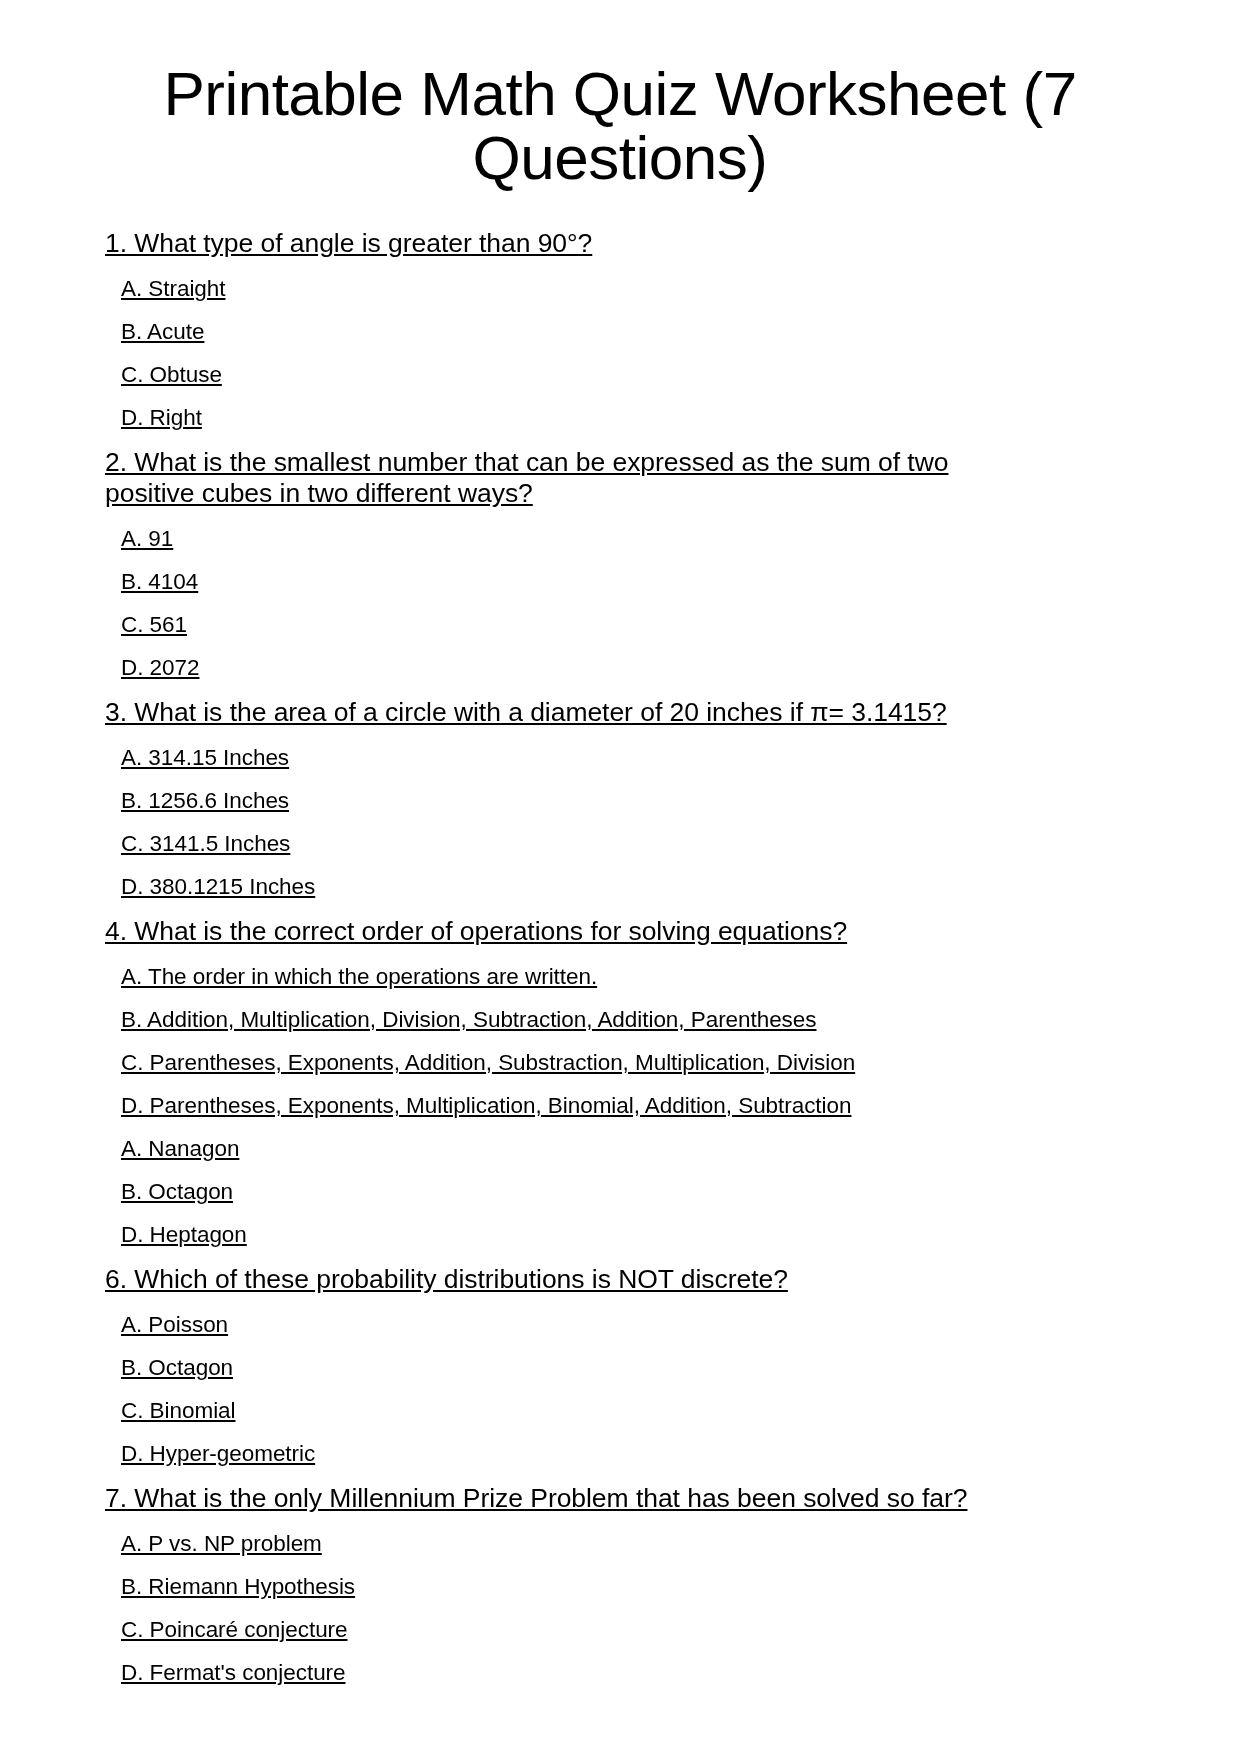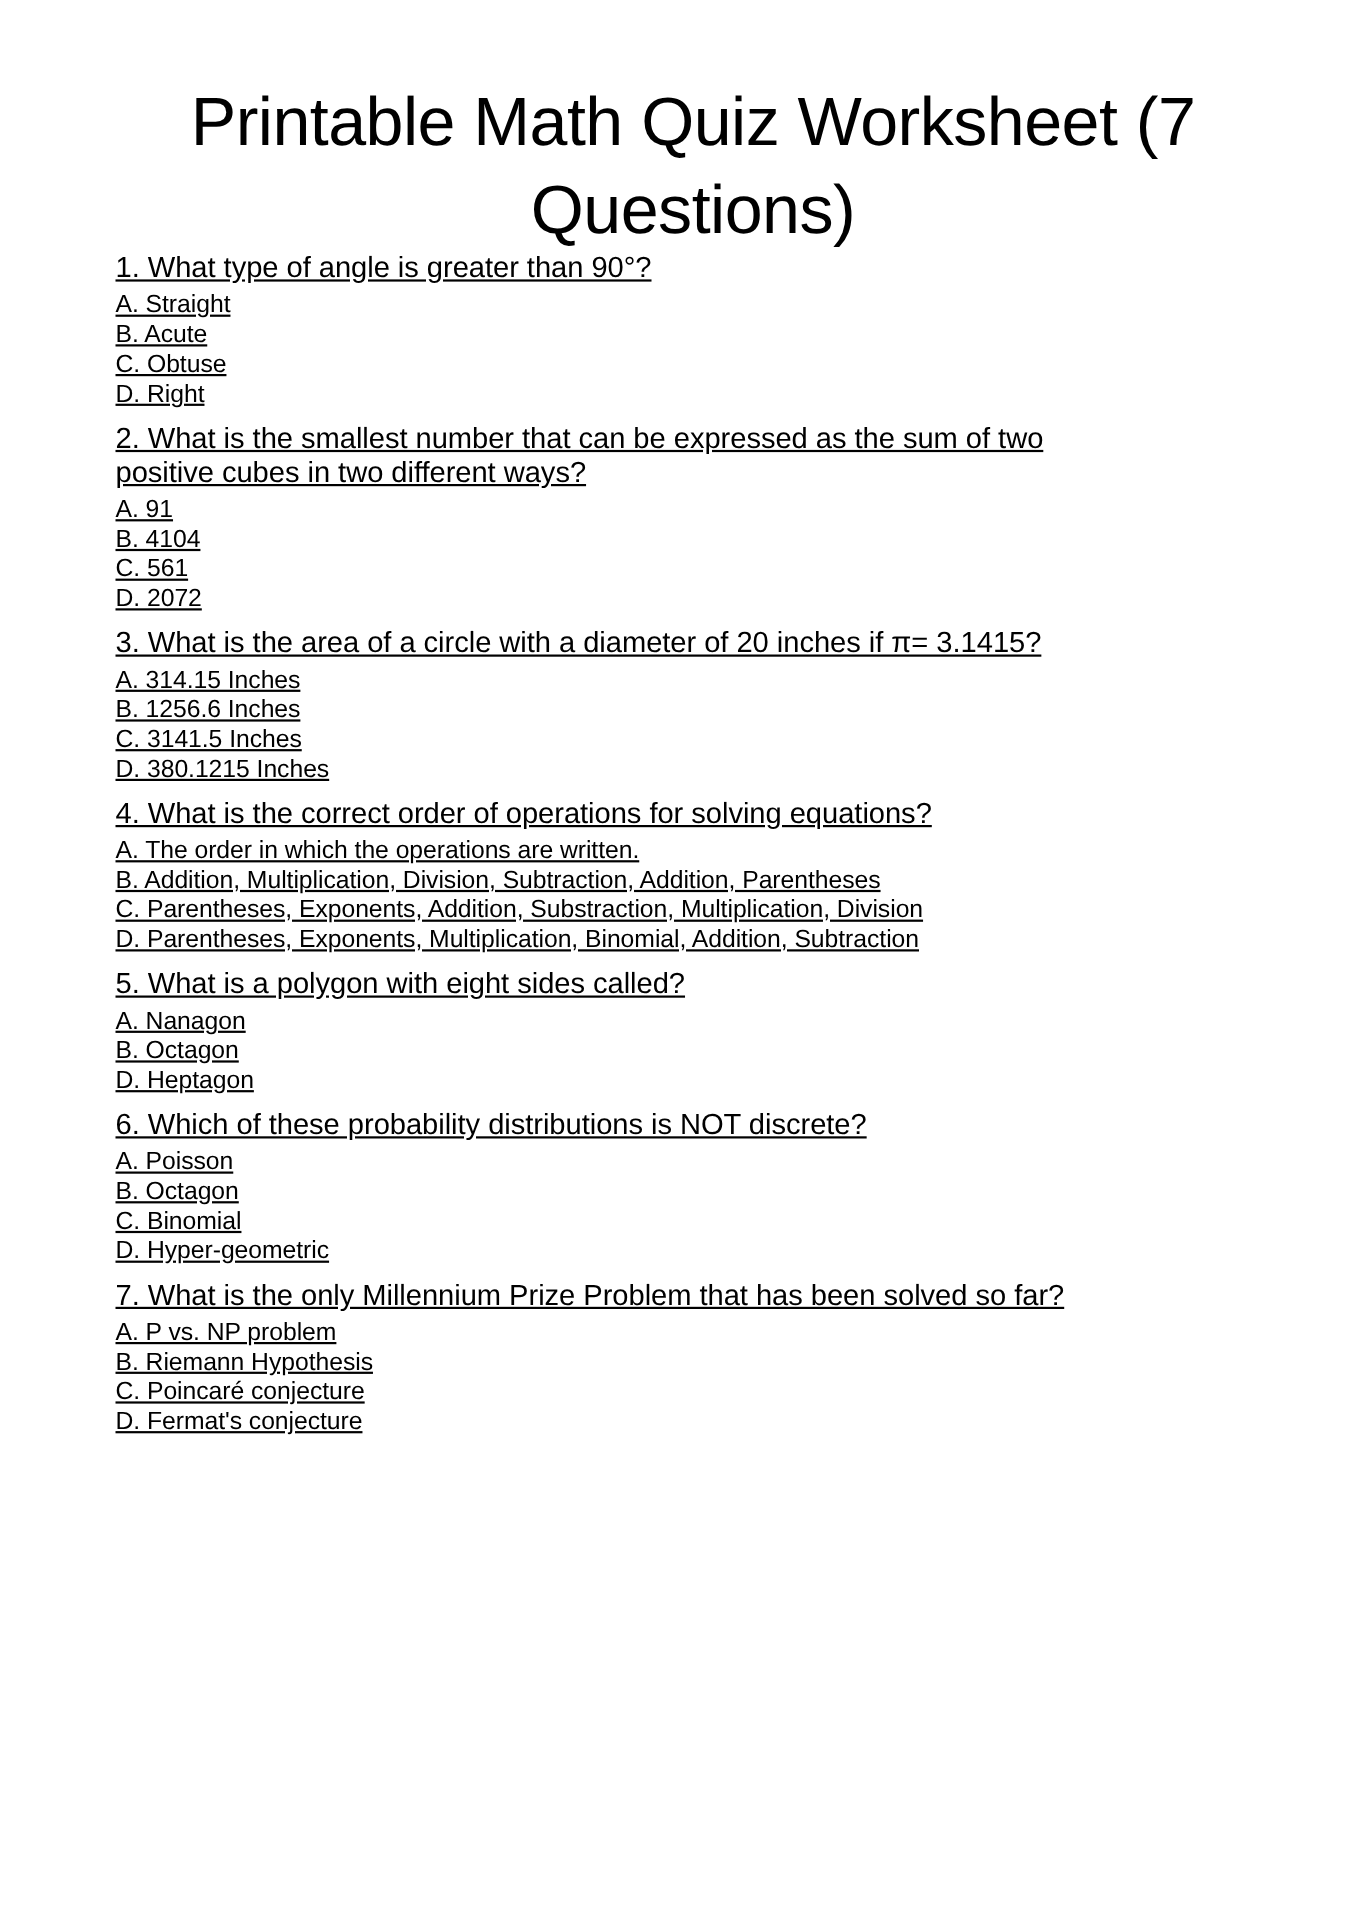--- a/index.html
+++ b/index.html
@@ -18,29 +18,29 @@
   }
   .page {
     position: absolute;
     left: 0;
     top: 0;
     width: 1240px;
     height: 1754px;
     background: #ffffff;
   }
   .worksheet-title {
-    margin: 10px;
+    margin: 0;
     padding: 0;
     position: absolute;
     left: 120px;
     top: 62px;
     width: 1000px;
     text-align: center;
     font-size: 62px;
-    line-height: 80px;
+    line-height: 64px;
     font-weight: 400;
     letter-spacing: -0.5px;
     color: #000000;
     font-family: "Liberation Sans", "DejaVu Sans", sans-serif;
   }
   .quiz-body {
     position: absolute;
     left: 105px;
     top: 228px;
     width: 908px;
@@ -59,21 +59,21 @@
     white-space: normal;
   }
   .option-list {
     list-style: none;
     margin: 0;
     padding: 0;
   }
   .option-item {
     font-size: 22.5px;
     line-height: 27px;
-    margin: 0;
+    margin: 16px;
     padding: 0;
     letter-spacing: -0.05px;
     color: #000000;
     white-space: nowrap;
   }
 </style>
 </head>
 <body>
 
 <div class="page">
@@ -116,21 +116,20 @@
       <p class="question-text">4. What is the correct order of operations for solving equations?</p>
       <ul class="option-list">
         <li class="option-item">A. The order in which the operations are written.</li>
         <li class="option-item">B. Addition, Multiplication, Division, Subtraction, Addition, Parentheses</li>
         <li class="option-item">C. Parentheses, Exponents, Addition, Substraction, Multiplication, Division</li>
         <li class="option-item">D. Parentheses, Exponents, Multiplication, Binomial, Addition, Subtraction</li>
       </ul>
     </div>
 
     <div class="question-block">
-      <p class="question-text">5. What is a polygon with eight sides called?</p>
       <ul class="option-list">
         <li class="option-item">A. Nanagon</li>
         <li class="option-item">B. Octagon</li>
         <li class="option-item">D. Heptagon</li>
       </ul>
     </div>
 
     <div class="question-block">
       <p class="question-text">6. Which of these probability distributions is NOT discrete?</p>
       <ul class="option-list">

